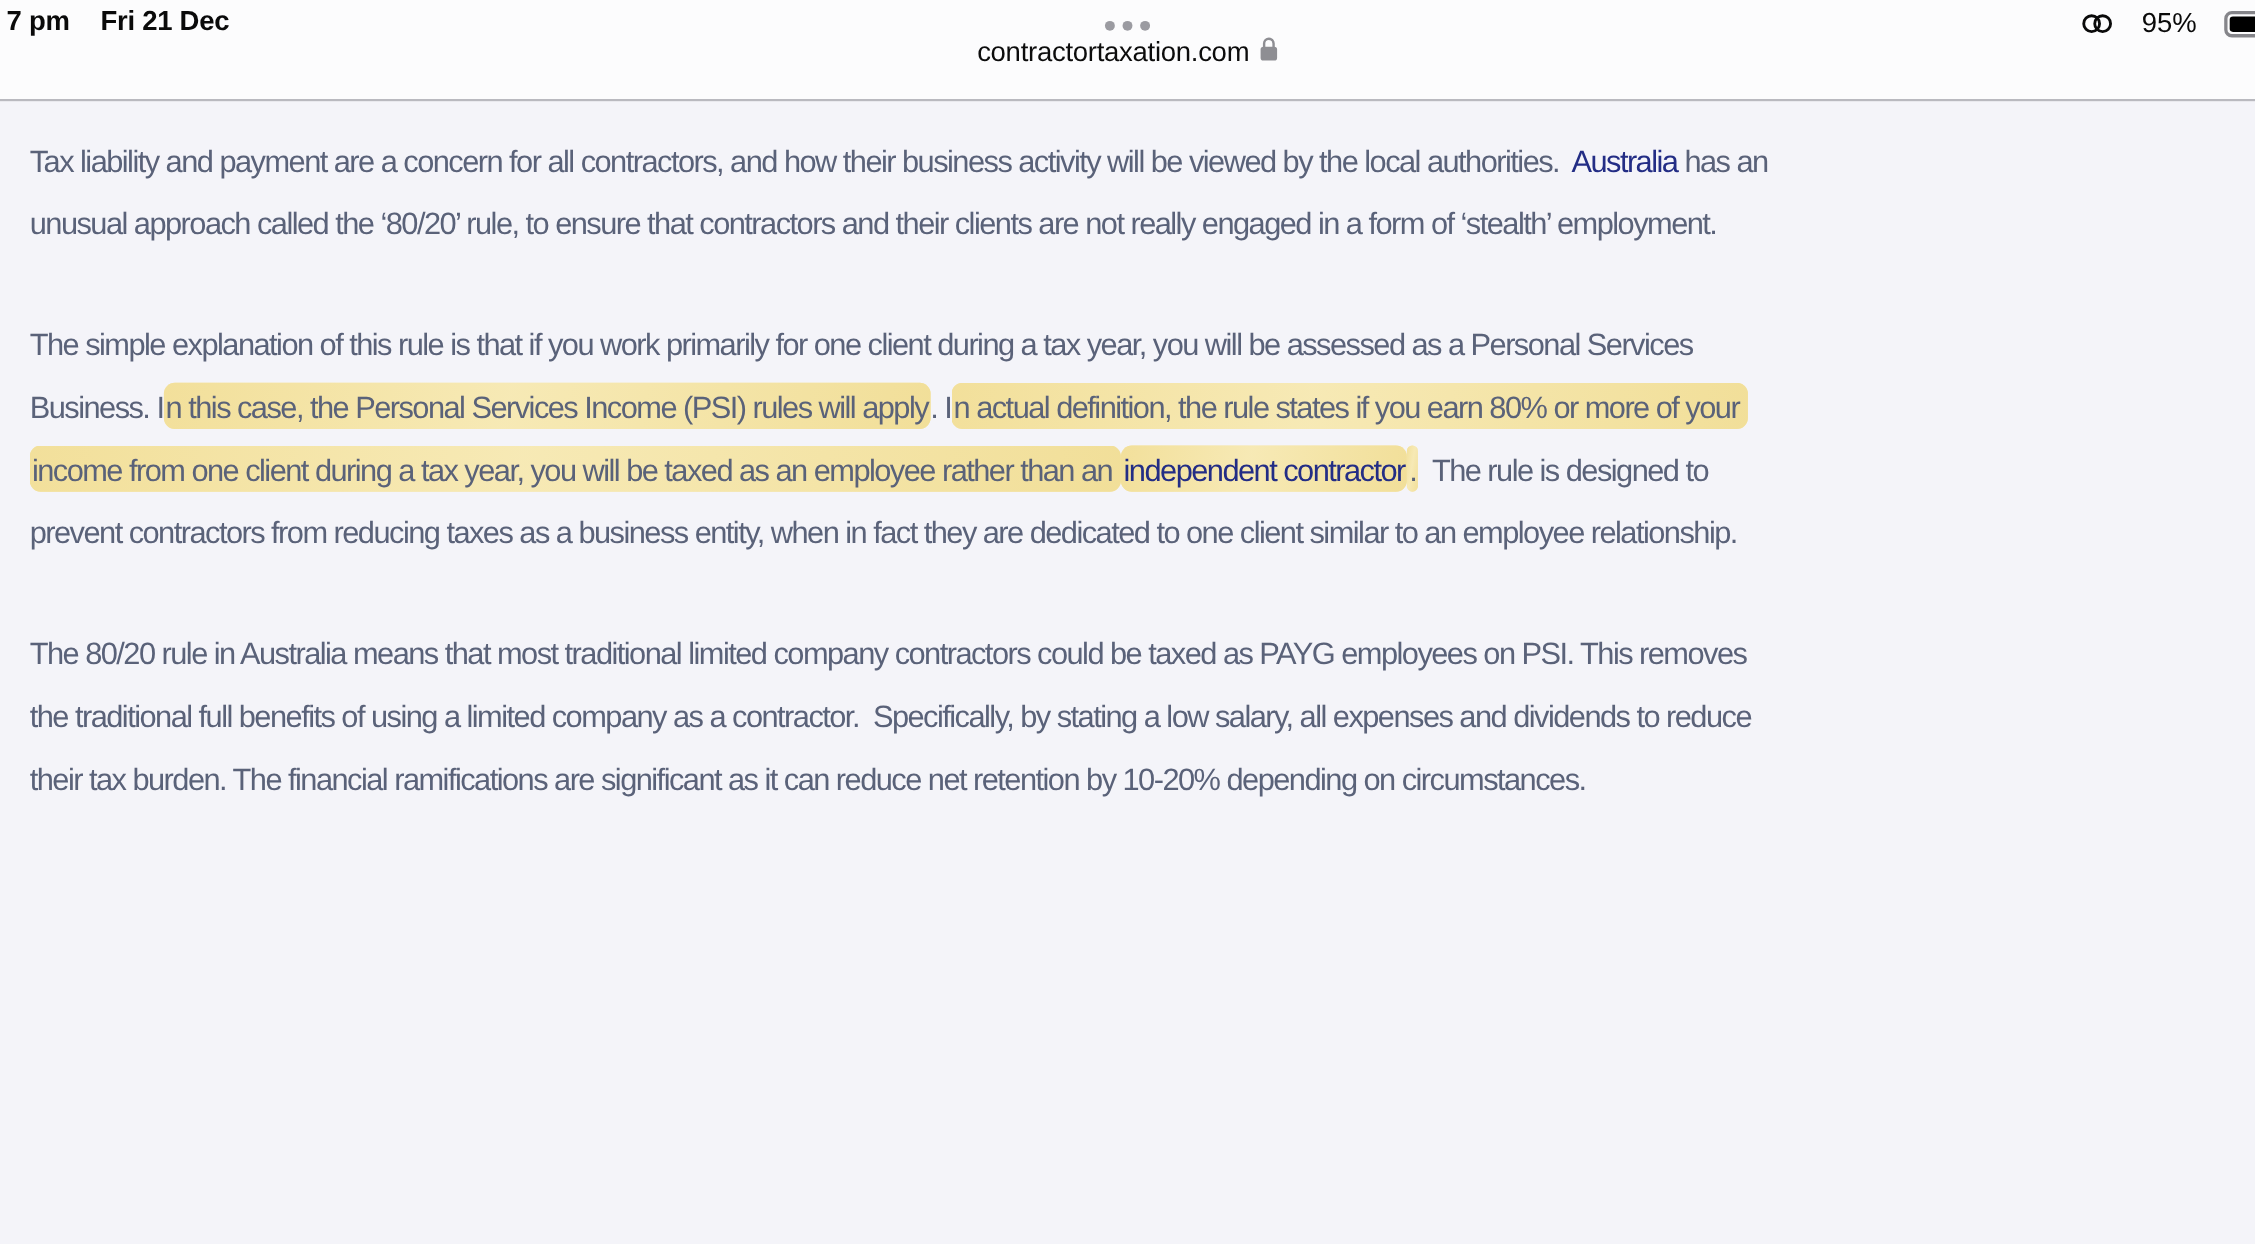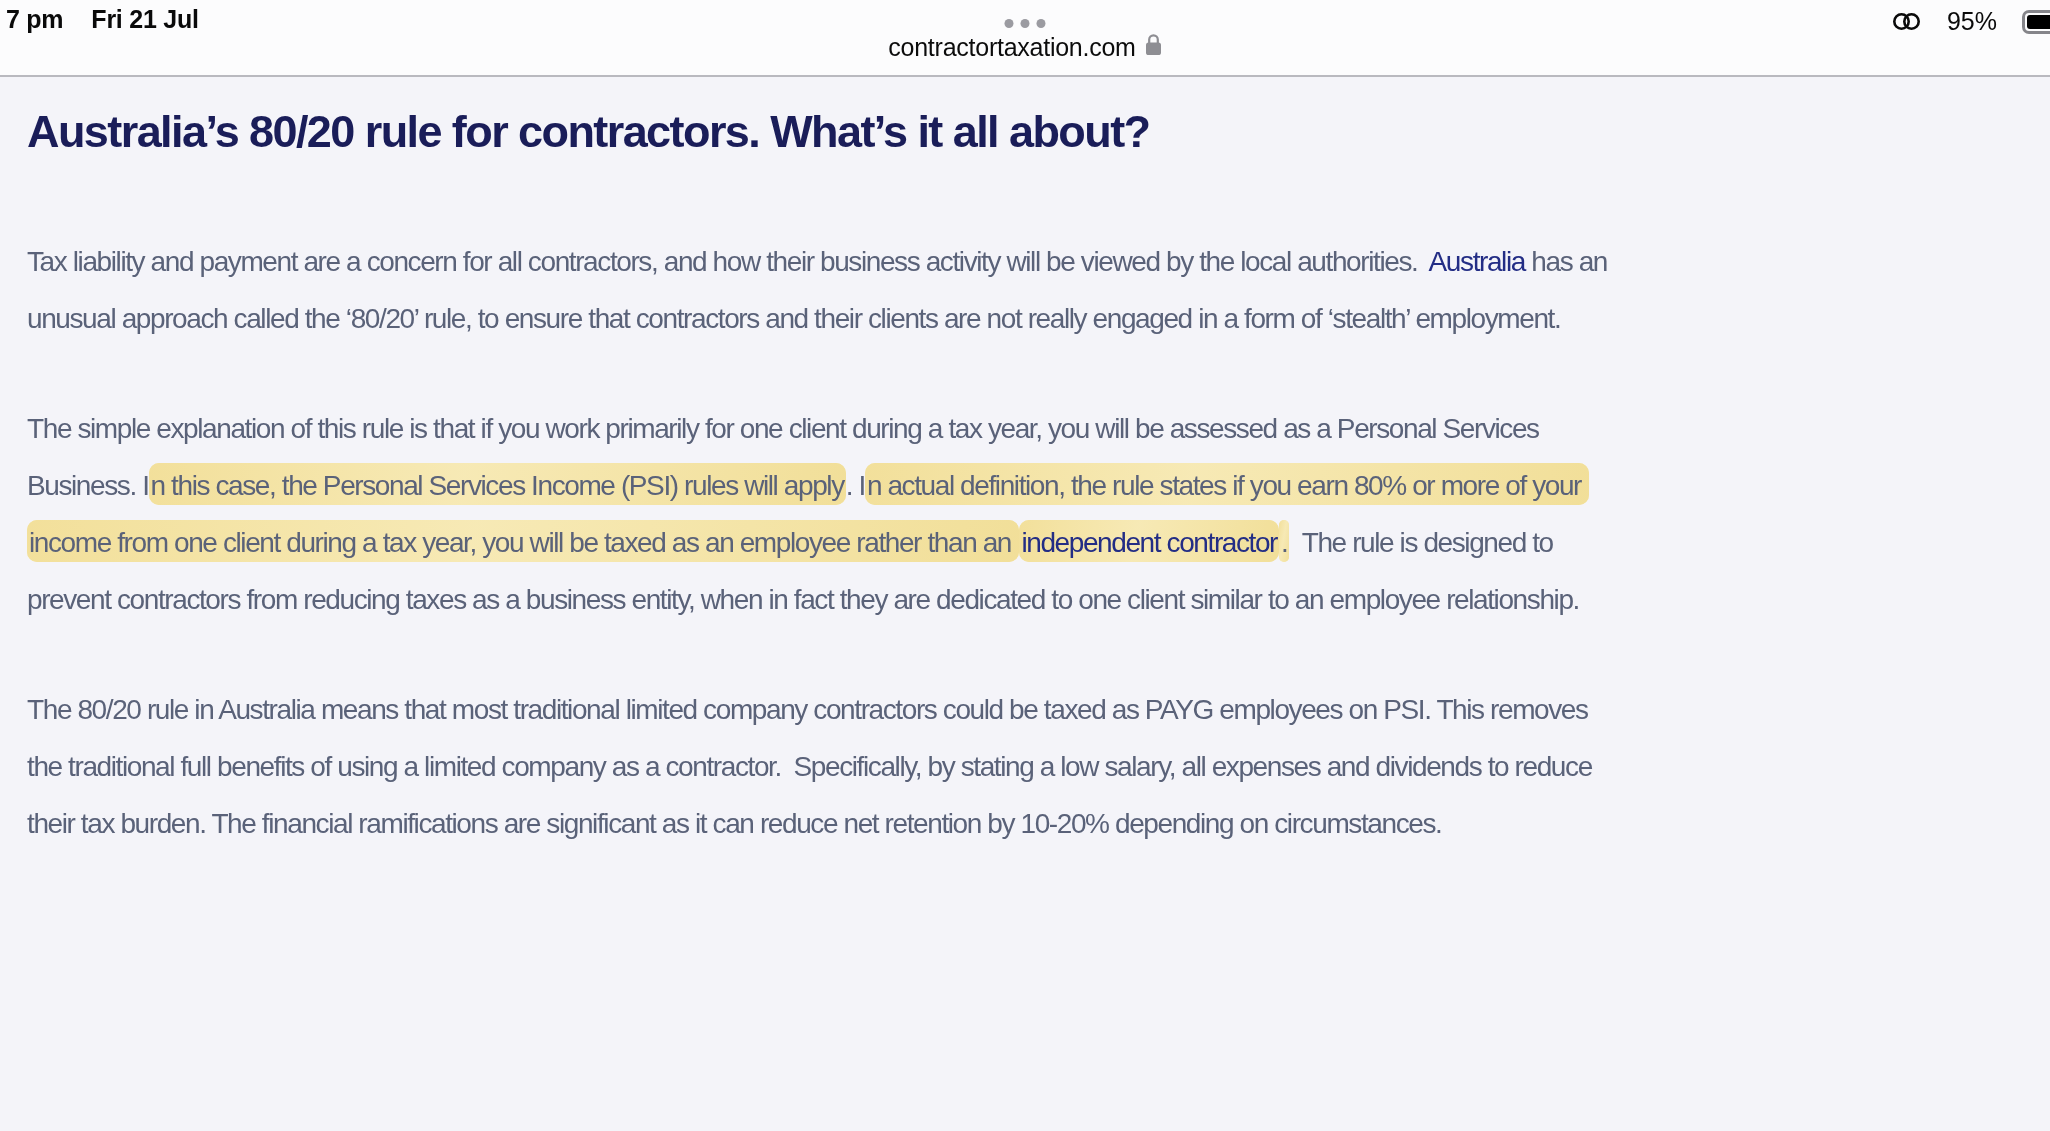--- a/index.html
+++ b/index.html
@@ -7,21 +7,21 @@
   body {
     font-family: "Liberation Sans", "DejaVu Sans", sans-serif;
     background: #f4f4f9;
     position: relative;
   }
 
   
   .chrome {
     position: relative;
     width: 100%;
-    height: 77px;
+    height: 92px;
     background: #fcfcfd;
     border-bottom: 2px solid #b9b9bf;
   }
   .status-left {
     position: absolute;
     left: 6px; top: 5px;
     display: flex;
     gap: 28px;
     font-size: 25px;
     font-weight: 600;
@@ -112,21 +112,21 @@
     -webkit-box-decoration-break: clone;
     box-decoration-break: clone;
   }
 </style>
 </head>
 <body>
 
 <header class="chrome">
   <div class="status-left">
     <span>7 pm</span>
-    <span>Fri 21 Jul</span>
+    <span>Fri 21 Dec</span>
   </div>
 
   <div class="multitask-dots">
     <i></i>
     <i></i>
     <i></i>
   </div>
 
   <div class="url-row">
     <span>contractortaxation.com</span>
@@ -146,19 +146,18 @@
       </svg>
     </span>
     <span>95%</span>
     <span class="battery">
         <i></i>
       </span>
   </div>
 </header>
 
 <main class="article">
-  <h1>Australia’s 80/20 rule for contractors. What’s it all about?</h1>
   <div id="paragraphs">
       <p><span>Tax liability and payment are a concern for all contractors, and how their business activity will be viewed by the local authorities.  </span><span class="inline-link">Australia</span><span> has an unusual approach called the ‘80/20’ rule, to ensure that contractors and their clients are not really engaged in a form of ‘stealth’ employment.</span></p>
       <p><span>The simple explanation of this rule is that if you work primarily for one client during a tax year, you will be assessed as a Personal Services Business. I</span><span class="hl">n this case, the Personal Services Income (PSI) rules will apply</span><span>. I</span><span class="hl">n actual definition, the rule states if you earn 80% or more of your income from one client during a tax year, you will be taxed as an employee rather than an </span><span class="hl inline-link">independent contractor</span><span class="hl">.</span><span>  The rule is designed to prevent contractors from reducing taxes as a business entity, when in fact they are dedicated to one client similar to an employee relationship.</span></p>
       <p><span>The 80/20 rule in Australia means that most traditional limited company contractors could be taxed as PAYG employees on PSI. This removes the traditional full benefits of using a limited company as a contractor.  Specifically, by stating a low salary, all expenses and dividends to reduce their tax burden. The financial ramifications are significant as it can reduce net retention by 10-20% depending on circumstances.</span></p>
     </div>
 </main>
 
 </body></html>

